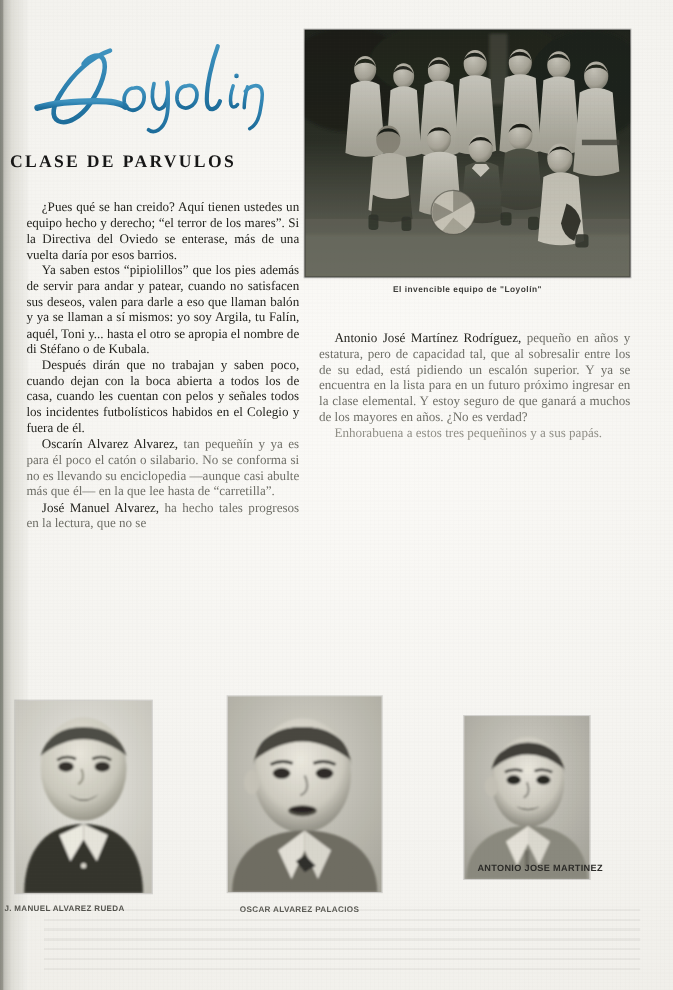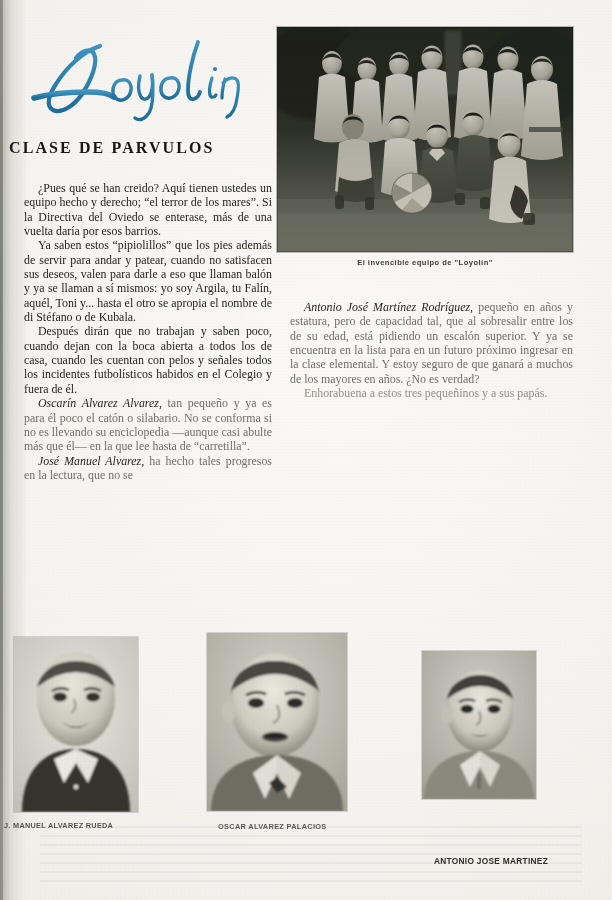--- a/index.html
+++ b/index.html
@@ -76,40 +76,40 @@
     position:absolute;
     font-family:"Liberation Serif",serif;
     font-size:11.9px;line-height:14.35px;
     color:#24241f;text-align:justify;
     -webkit-hyphens:none;hyphens:none;
   }
   #col-left{left:24px;top:181px;width:248px;}
   #col-right{left:290px;top:300px;width:283px;}
   .col p{margin:0;text-indent:14px;}
   .col p.run-on{text-indent:0;}
-  .nm{font-style:italic;margin-top:36px;}
+  .nm{margin-top:36px;}
   .faded{color:#6f6f68;margin-top:22px;}
   .vfaded{color:#908f87;}
 
   
   .portrait{
     position:absolute;background:#cfcdc6;overflow:hidden;
     box-shadow:0 0 0 1px rgba(0,0,0,.14);
   }
   #portrait-1{left:14px;top:637px;width:124px;height:175px;}
   #portrait-2{left:207px;top:633px;width:140px;height:178px;}
   #portrait-3{left:422px;top:651px;width:114px;height:148px;}
   .pcap{
     position:absolute;
     font-family:"Liberation Sans",sans-serif;
     font-weight:bold;letter-spacing:.3px;
   }
   #pcap-1{left:4px;top:821px;font-size:7.3px;color:#55554f;}
   #pcap-2{left:218px;top:822px;font-size:7.4px;color:#5b5b55;}
-  #pcap-3{left:434px;top:856px;font-size:8.3px;color:#2c2c29;}
+  #pcap-3{left:434px;top:784px;font-size:8.3px;color:#2c2c29;}
 </style>
 </head>
 <body>
 
 <div id="page">
 
   <div id="binding">
     <div id="binding-line"></div>
   </div>
 
@@ -284,21 +284,21 @@
       </g>
       <rect width="296" height="225" fill="none" stroke="#111" stroke-width="2" opacity=".25"></rect>
     </svg>
   </div>
   <div id="photo-caption">El invencible equipo de "Loyolín"</div>
 
   <div id="col-left" class="col">
     <p>¿Pues qué se han creido? Aquí tienen ustedes un equipo hecho y derecho; “el terror de los mares”. Si la Directiva del Oviedo se enterase, más de una vuelta daría por esos barrios.</p>
     <p>Ya saben estos “pipiolillos” que los pies además de servir para andar y patear, cuando no satisfacen sus deseos, valen para darle a eso que llaman balón y ya se llaman a sí mismos: yo soy Argila, tu Falín, aquél, Toni y... hasta el otro se apropia el nombre de di Stéfano o de Kubala.</p>
     <p>Después dirán que no trabajan y saben poco, cuando dejan con la boca abierta a todos los de casa, cuando les cuentan con pelos y señales todos los incidentes futbolísticos habidos en el Colegio y fuera de él.</p>
-    <p><span class="nm">Oscarín Alvarez Alvarez,</span><span class="faded"> tan pequeño y ya es para él poco el catón o silabario. No se conforma si no es llevando su enciclopedia —aunque casi abulte más que él— en la que lee hasta de “carretilla”.</span></p>
+    <p><span class="nm">Oscarín Alvarez Alvarez,</span><span class="faded"> tan pequeñín y ya es para él poco el catón o silabario. No se conforma si no es llevando su enciclopedia —aunque casi abulte más que él— en la que lee hasta de “carretilla”.</span></p>
     <p><span class="nm">José Manuel Alvarez,</span><span class="faded"> ha hecho tales progresos en la lectura, que no se</span></p>
   </div>
 
   <div id="col-right" class="col">
     <p><span class="nm">Antonio José Martínez Rodríguez,</span><span class="faded"> pequeño en años y estatura, pero de capacidad tal, que al sobresalir entre los de su edad, está pidiendo un escalón superior. Y ya se encuentra en la lista para en un futuro próximo ingresar en la clase elemental. Y estoy seguro de que ganará a muchos de los mayores en años. ¿No es verdad?</span></p>
     <p class="vfaded">Enhorabuena a estos tres pequeñinos y a sus papás.</p>
   </div>
 
   <div id="portrait-1" class="portrait">
     <svg viewBox="0 0 124 175" preserveAspectRatio="none" aria-label="portrait 1">

